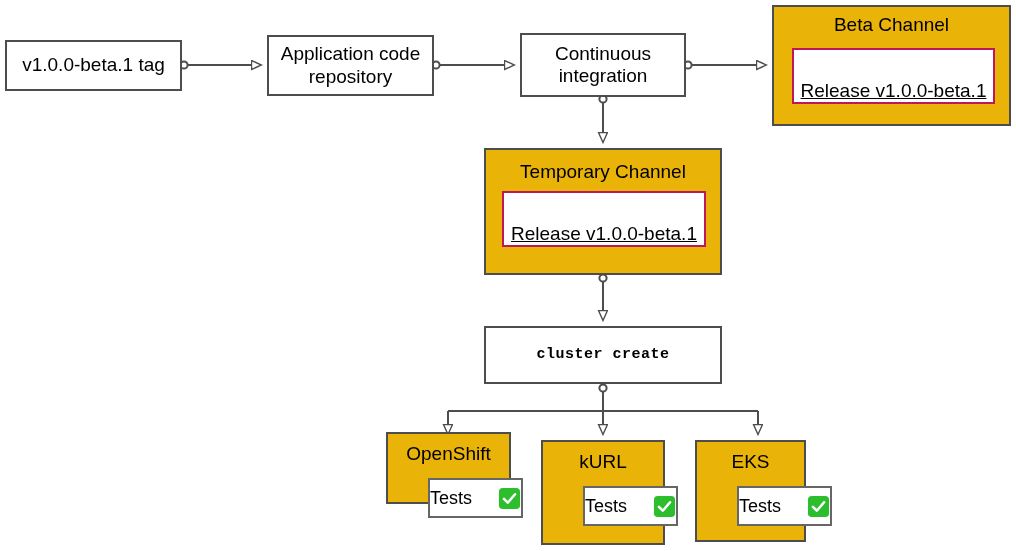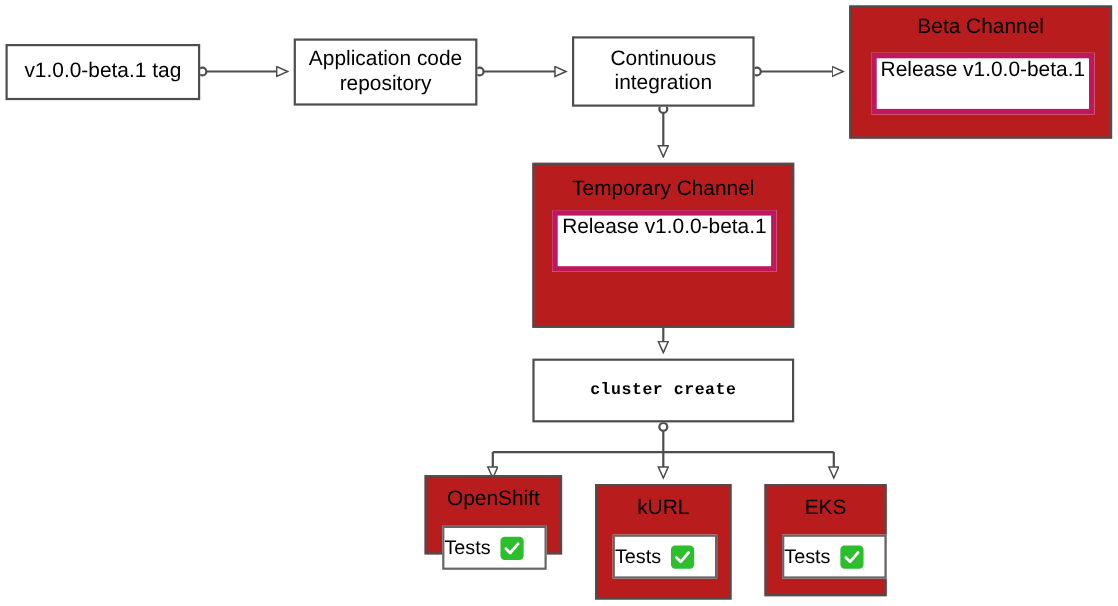--- a/index.html
+++ b/index.html
@@ -41,56 +41,58 @@
   }
   .node.mono {
     font-family: "Liberation Mono", "DejaVu Sans Mono", monospace;
     font-weight: bold;
     font-size: 15px;
     letter-spacing: 0.5px;
   }
   .group {
     position: absolute;
     box-sizing: border-box;
-    background: #b91c1c;
+    background: #eab308;
     border: 2px solid #4d4d4d;
   }
   .group-title {
     position: absolute;
     left: 0;
     right: 0;
     text-align: center;
     color: #000000;
     font-size: 19px;
     line-height: 1.1;
   }
   .inner-box {
     position: absolute;
     box-sizing: border-box;
     background: #ffffff;
-    border: 5px solid #be185d;
+    border: 2px solid #be185d;
     display: flex;
-    align-items: flex-start;
+    align-items: flex-end;
     justify-content: center;
     color: #000000;
     font-size: 19px;
     white-space: nowrap;
+    text-decoration: underline;
   }
   .test-row {
     position: absolute;
     box-sizing: border-box;
     background: #ffffff;
     border: 2px solid #666666;
     display: flex;
     align-items: center;
-    justify-content: flex-start;
+    justify-content: space-between;
     gap: 8px;
     color: #000000;
     font-size: 18px;
     white-space: nowrap;
+    margin-left: 26px;
   }
   .check-icon {
     display: inline-block;
     width: 23px;
     height: 23px;
     flex: 0 0 auto;
     line-height: 0;
   }
 </style>
 </head>
@@ -143,21 +145,21 @@
     <span>Application code repository</span>
   </div>
 
   <div class="group" style="left:772px; top:5px; width:239px; height:121px;">
     <div class="group-title" style="top:8px;">Beta Channel</div>
     <div class="inner-box" style="left:18px; top:41px; width:203px; height:56px;">
       <span>Release v1.0.0-beta.1</span>
     </div>
   </div>
 
-  <div class="group" style="left:484px; top:148px; width:238px; height:150px;">
+  <div class="group" style="left:484px; top:148px; width:238px; height:127px;">
     <div class="group-title" style="top:12px;">Temporary Channel</div>
     <div class="inner-box" style="left:16px; top:41px; width:204px; height:56px;">
       <span>Release v1.0.0-beta.1</span>
     </div>
   </div>
 
   <div class="node mono" style="left:484px; top:326px; width:238px; height:58px;">
     <span>cluster create</span>
   </div>
 

